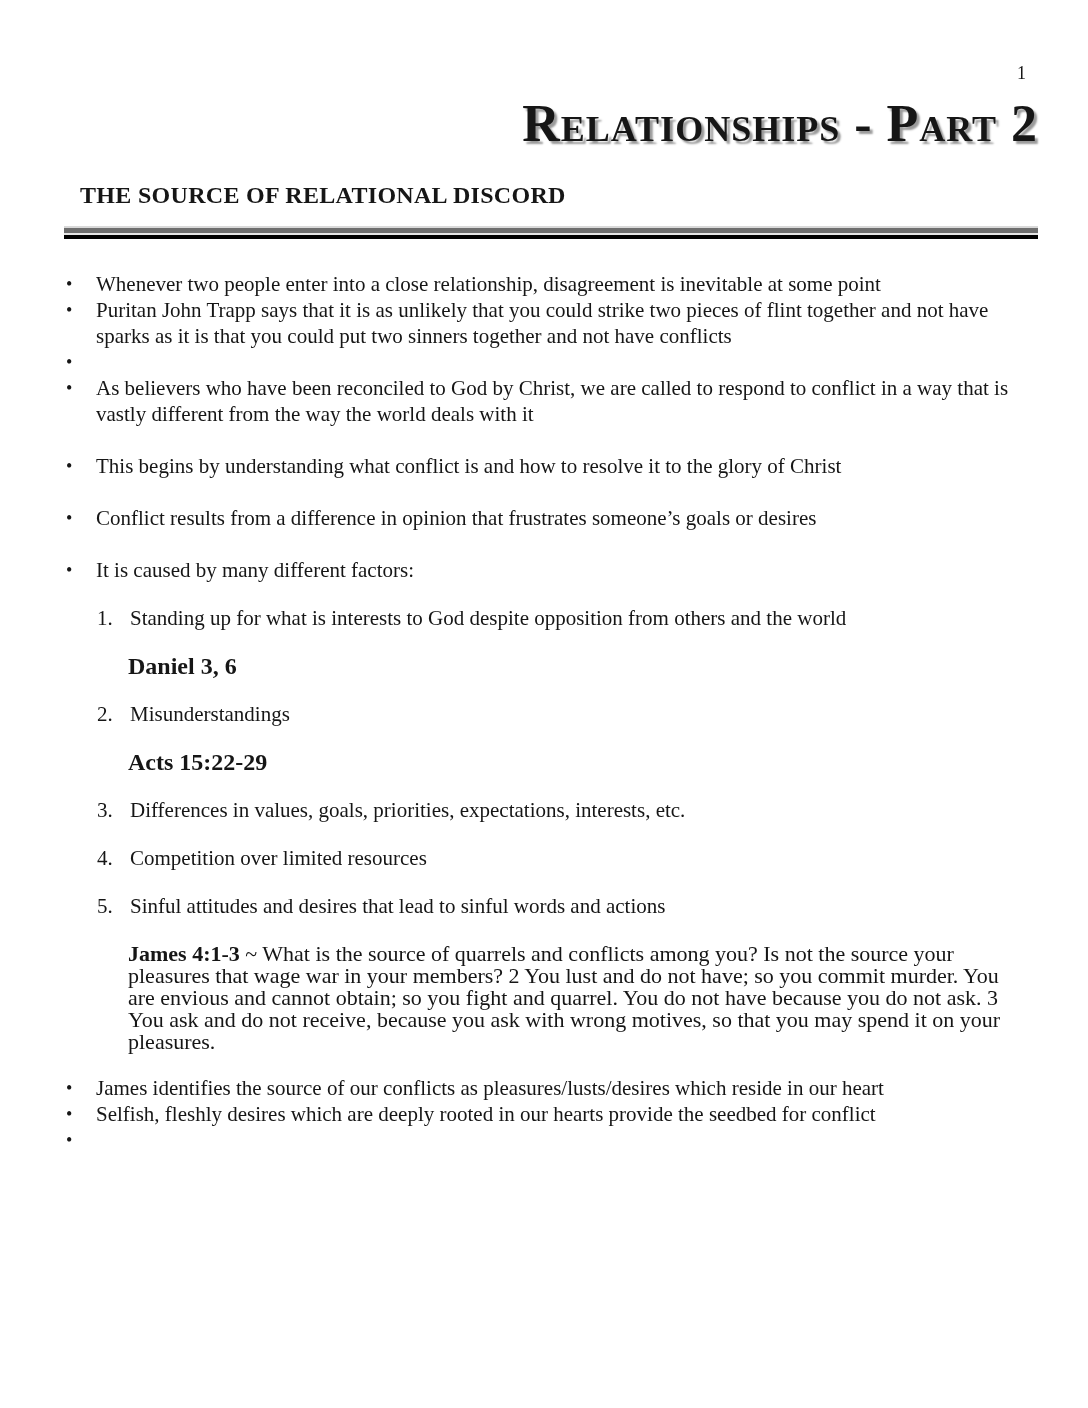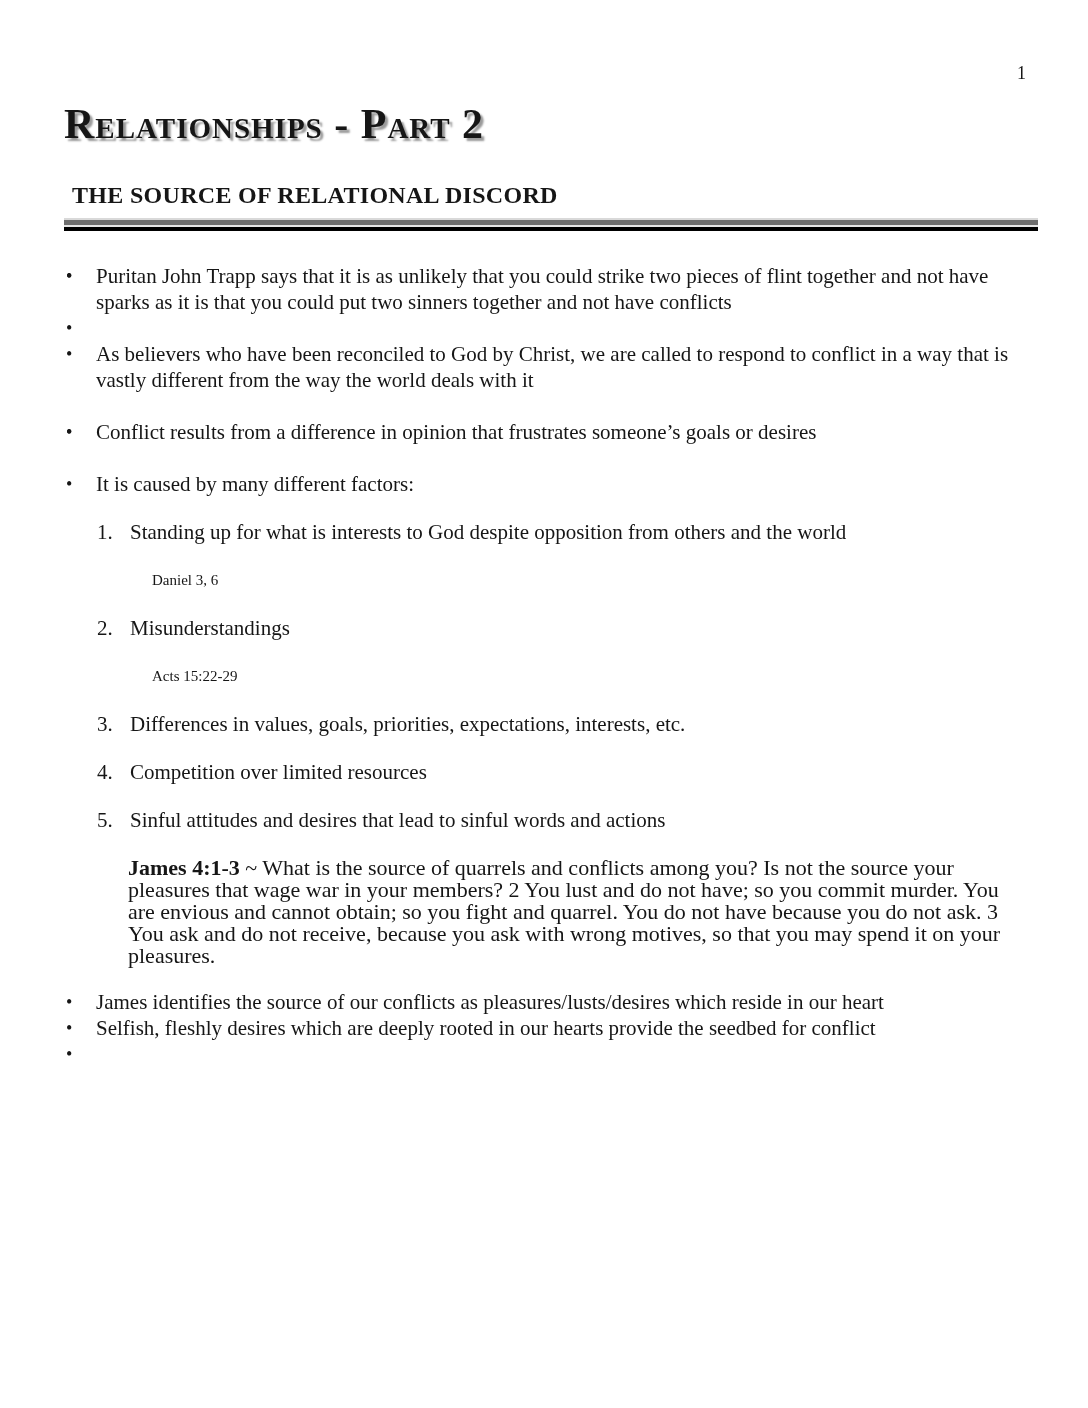--- a/index.html
+++ b/index.html
@@ -18,32 +18,32 @@
   .page-number {
     position: absolute;
     top: 62px;
     right: 62px;
     font-size: 18px;
     line-height: 22px;
   }
 
   .title {
     margin: 36px 0 0 0;
-    text-align: left;
-    font-size: 42px;
+    text-align: right;
+    font-size: 52px;
     line-height: 60px;
     font-weight: bold;
     font-variant: small-caps;
     letter-spacing: 1px;
     text-shadow: 3px 3px 2px #9a9a9a;
   }
 
   .section { margin-top: 26px; }
   .heading {
-    margin: 8px;
+    margin: 16px;
     font-size: 24px;
     line-height: 30px;
     font-weight: bold;
     letter-spacing: 0.3px;
   }
   .rule {
     margin-top: 3px;
     height: 13px;
     width: 100%;
     background: linear-gradient(
@@ -77,24 +77,24 @@
     line-height: 26px;
     margin-top: 22px;
     margin-bottom: 22px;
   }
   .factor .num {
     position: absolute;
     left: 33px;
     top: 0;
   }
   .reference {
-    margin: 22px 0 22px 88px;
-    font-size: 15px;
+    margin: 22px 0 22px 64px;
+    font-size: 24px;
     line-height: 26px;
-    font-weight: normal;
+    font-weight: bold;
   }
 
   .quote {
     margin: 24px 0 20px 64px;
     width: 882px;
     font-size: 22px;
     line-height: 22px;
   }
   .quote b { font-weight: bold; }
 
@@ -108,34 +108,36 @@
 <h1 class="title">Relationships - Part 2</h1>
 
 <div class="section">
   <h2 class="heading">THE SOURCE OF RELATIONAL DISCORD</h2>
   <div class="rule"></div>
 </div>
 
 <div class="bullets">
   <div class="bullet">
     <span class="marker">•</span>
+    <span>Whenever two people enter into a close relationship, disagreement is inevitable at some point</span>
   </div>
   <div class="bullet">
     <span class="marker">•</span>
     <span>Puritan John Trapp says that it is as unlikely that you could strike two pieces of flint together and not have sparks as it is that you could put two sinners together and not have conflicts</span>
   </div>
   <div class="bullet">
     <span class="marker">•</span>
   </div>
   <div class="bullet spaced">
     <span class="marker">•</span>
     <span>As believers who have been reconciled to God by Christ, we are called to respond to conflict in a way that is vastly different from the way the world deals with it</span>
   </div>
   <div class="bullet spaced">
     <span class="marker">•</span>
+    <span>This begins by understanding what conflict is and how to resolve it to the glory of Christ</span>
   </div>
   <div class="bullet spaced">
     <span class="marker">•</span>
     <span>Conflict results from a difference in opinion that frustrates someone’s goals or desires</span>
   </div>
   <div class="bullet spaced">
     <span class="marker">•</span>
     <span>It is caused by many different factors:</span>
   </div>
 </div>

